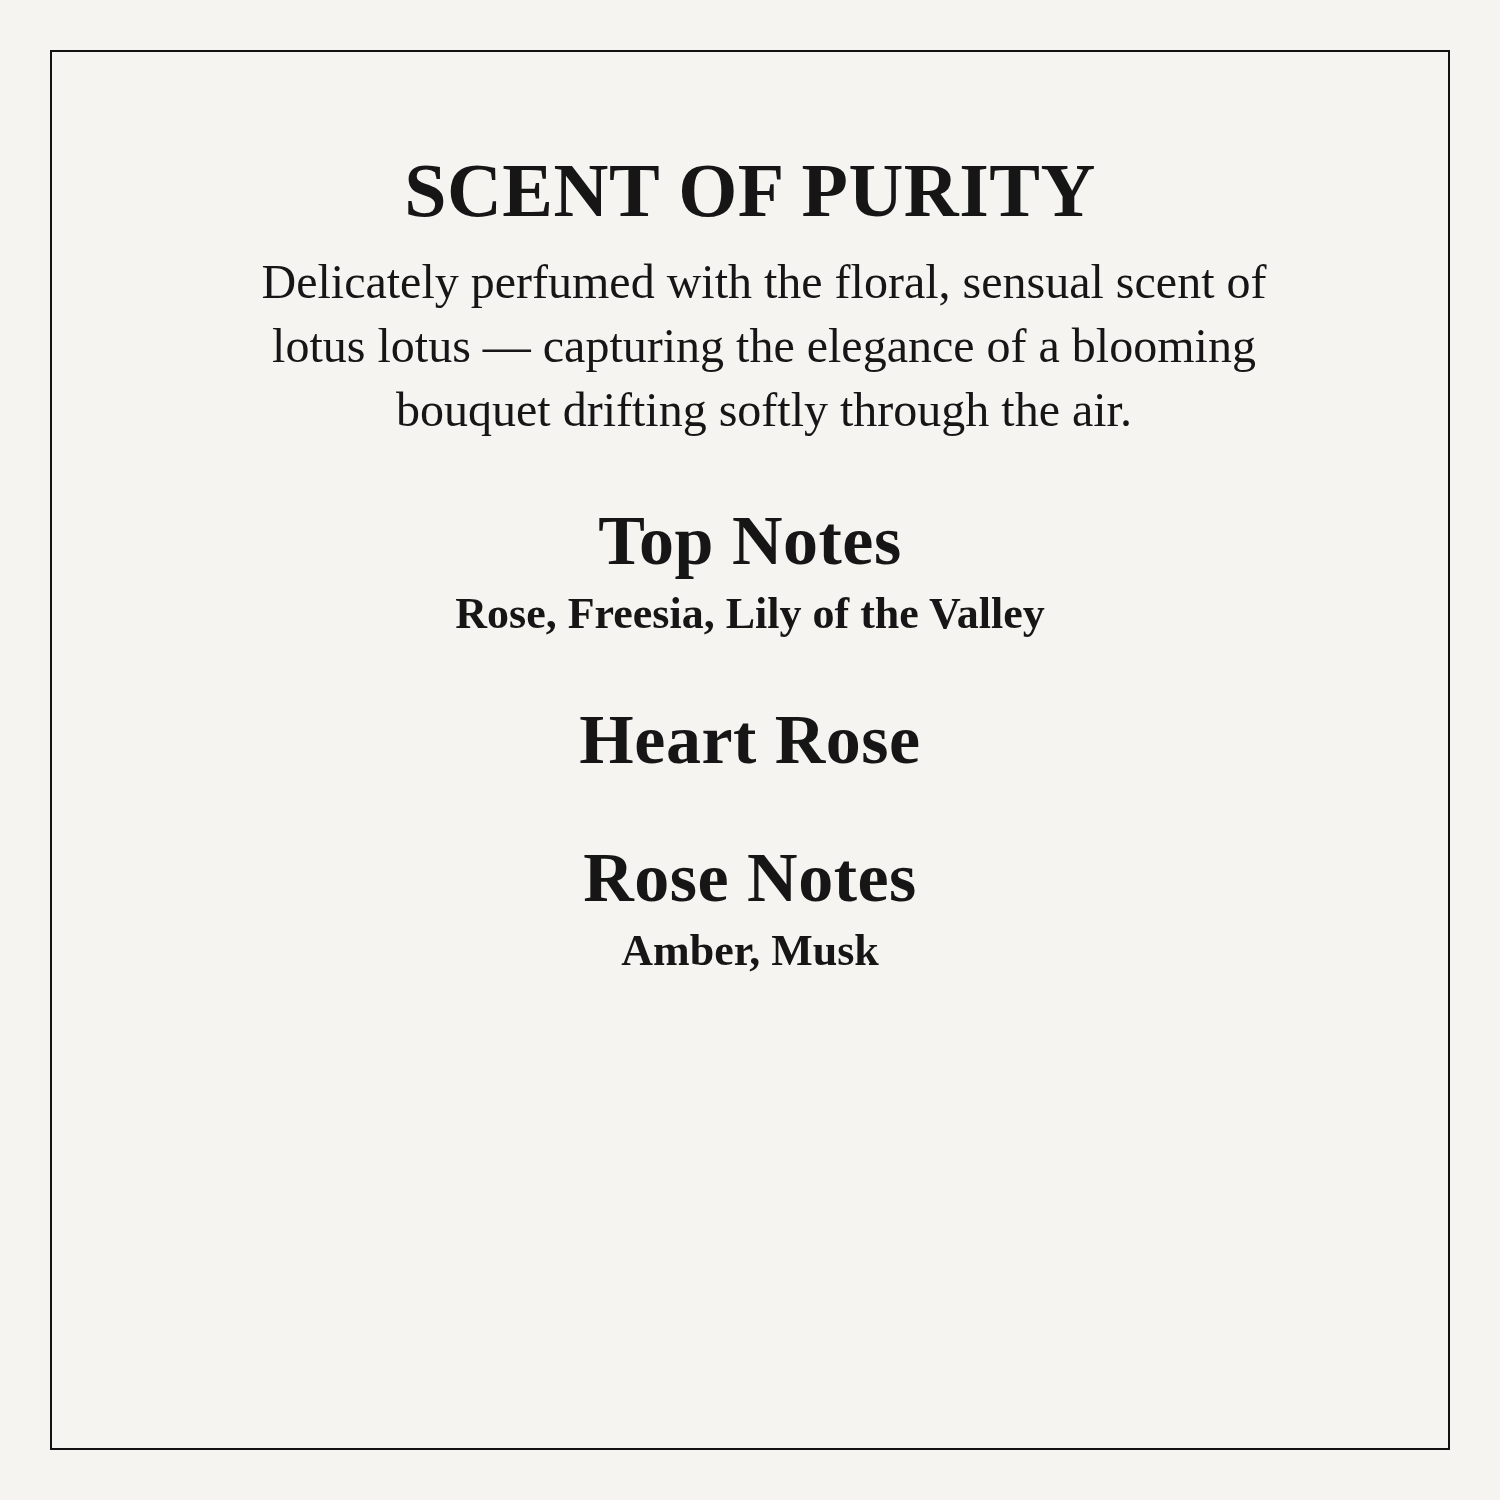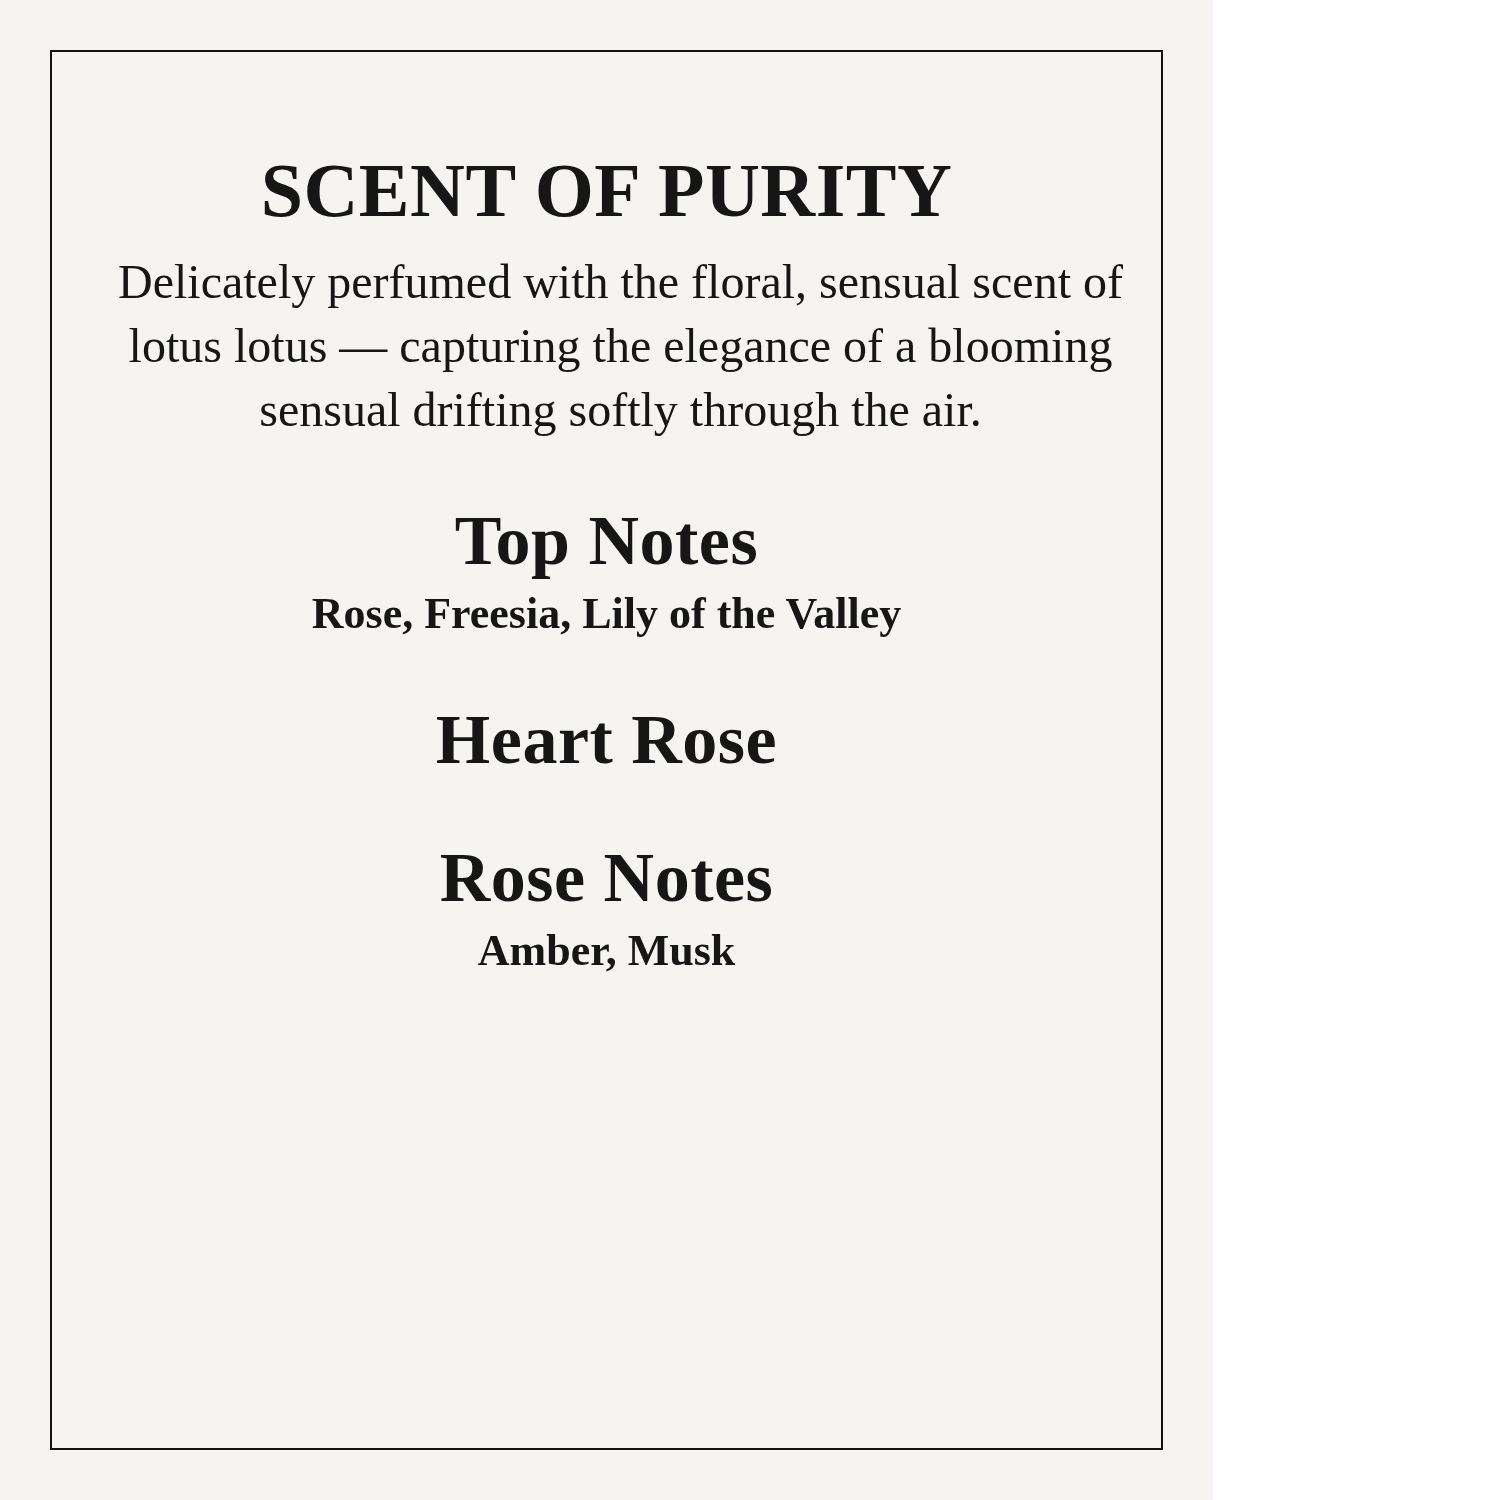--- a/index.html
+++ b/index.html
@@ -1,21 +1,21 @@
 <!DOCTYPE html>
 <html><head>
 <meta charset="utf-8">
 <style>
   html, body {
     margin: 0;
     padding: 0;
   }
   .page {
     position: relative;
-    width: 1213px;
+    width: 1500px;
     height: 1500px;
     background: #f5f4f1;
     font-family: "Liberation Serif", "DejaVu Serif", serif;
     color: #161616;
     overflow: hidden;
   }
   .frame {
     position: absolute;
     top: 50px;
     left: 50px;
@@ -69,21 +69,21 @@
 <body>
 
 <div class="page">
   <div class="frame">
 
     <div class="title">SCENT OF PURITY</div>
 
     <div class="description">
       <div class="line">Delicately perfumed with the floral, sensual scent of</div>
       <div class="line">lotus lotus — capturing the elegance of a blooming</div>
-      <div class="line">sensual drifting softly through the air.</div>
+      <div class="line">bouquet drifting softly through the air.</div>
     </div>
 
     <div class="section section-top">
       <div class="section-heading">Top Notes</div>
       <div class="section-notes">Rose, Freesia, Lily of the Valley</div>
     </div>
 
     <div class="section">
       <div class="section-heading">Heart Rose</div>
     </div>

